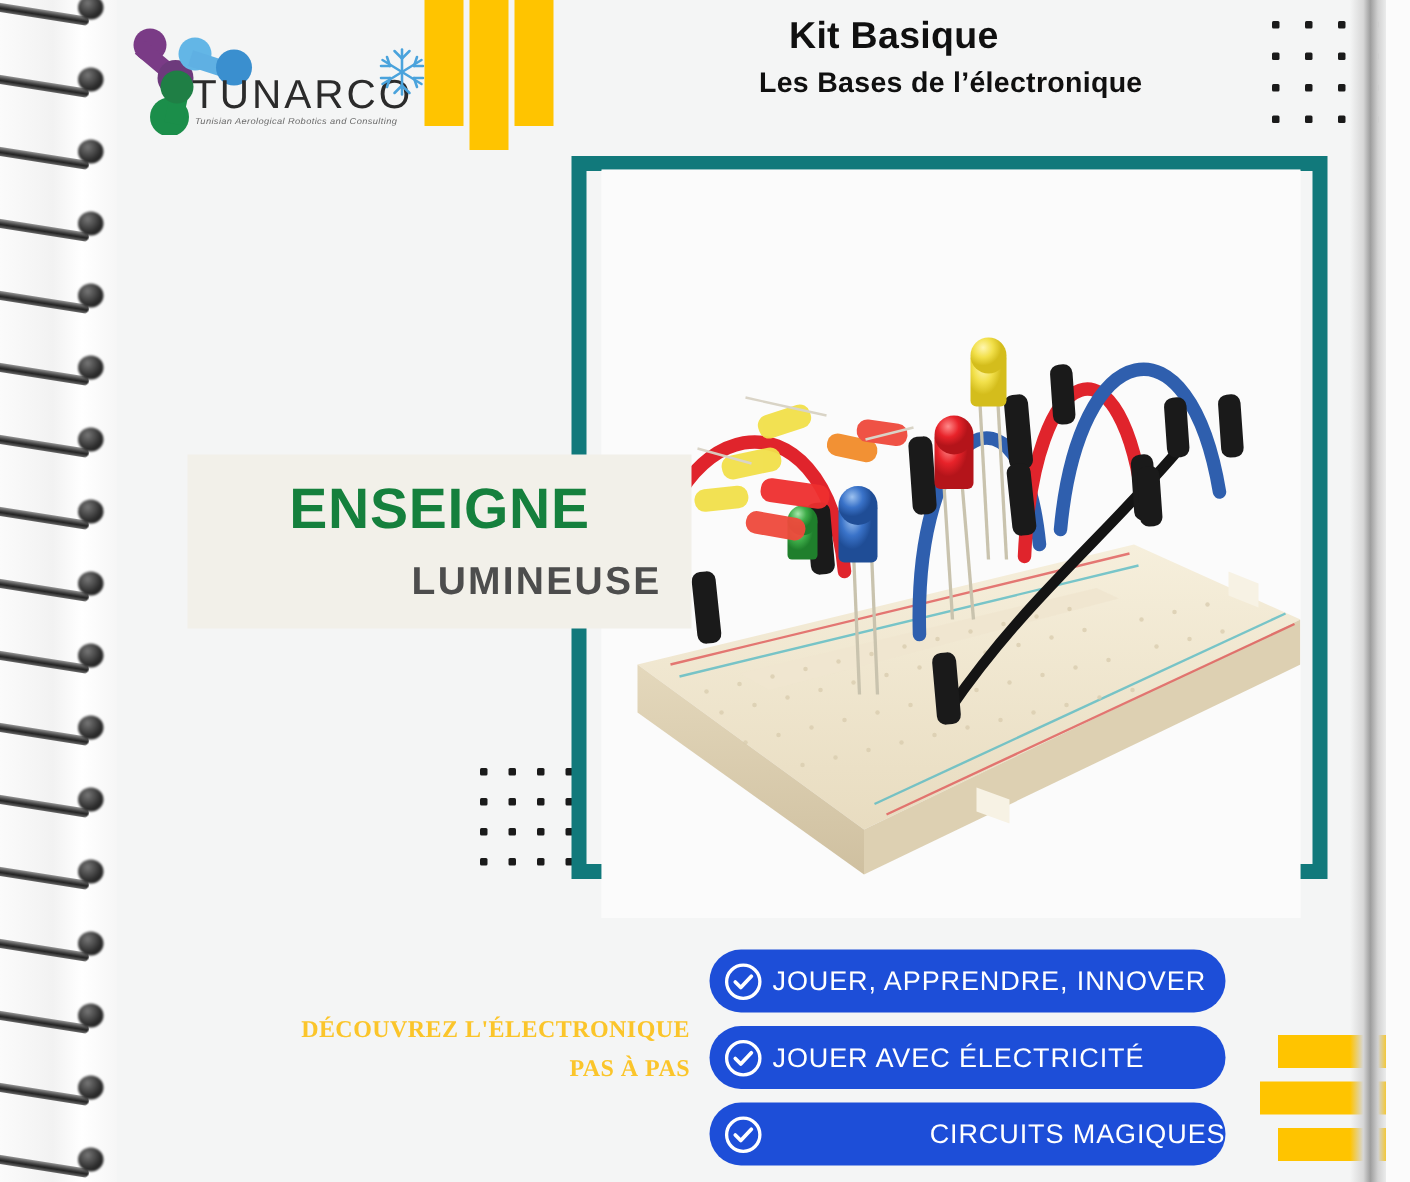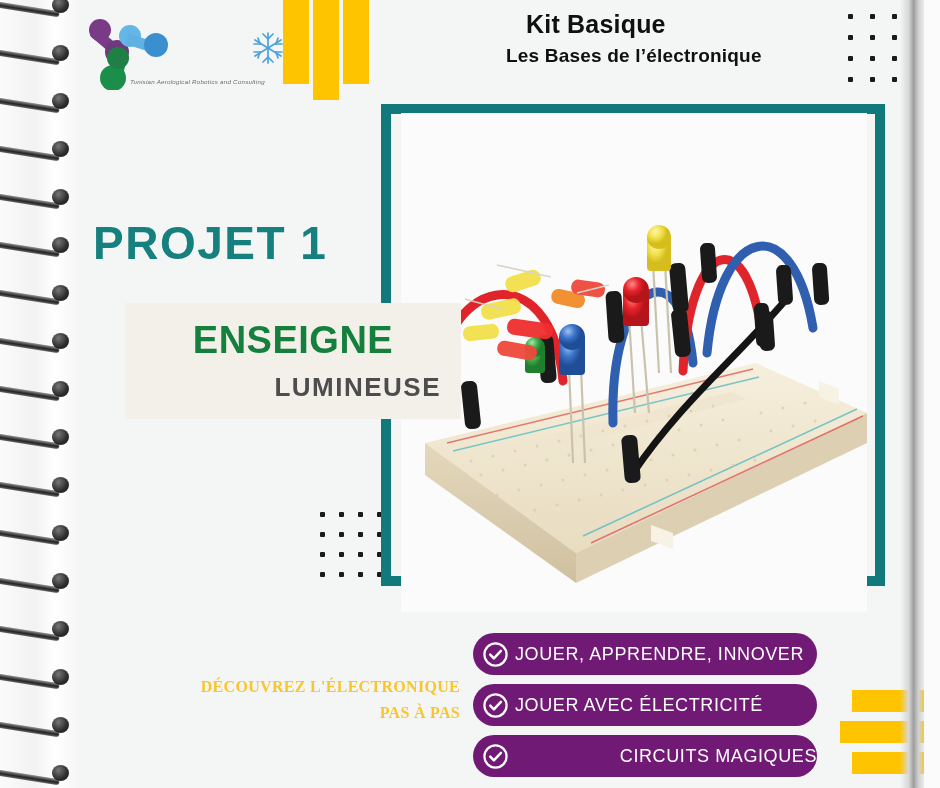--- a/index.html
+++ b/index.html
@@ -69,21 +69,21 @@
   .card .t1{position:absolute;left:20px;top:16px;width:296px;text-align:center;
      font-size:38px;font-weight:bold;color:#15803d;letter-spacing:.5px;}
   .card .t2{position:absolute;left:20px;top:69px;width:296px;text-align:right;
      font-size:26px;font-weight:bold;color:#4d4d4d;letter-spacing:1.5px;}
 
   
   .slogan{position:absolute;left:100px;top:674px;width:360px;text-align:right;
      font-size:16px;font-weight:bold;color:#fbc52a;line-height:26px;letter-spacing:.3px;font-family:Liberation Serif, serif;}
 
   
-  .badge{position:absolute;height:42px;background:#701a75;border-radius:21px;
+  .badge{position:absolute;height:42px;background:#1d4ed8;border-radius:21px;
      display:flex;align-items:center;}
   .badge .chk{width:27px;height:27px;margin-left:9px;flex:0 0 auto;}
   .badge .btxt{margin-left:6px;color:#ffffff;font-size:18px;letter-spacing:.6px;white-space:nowrap;}
   .badge1{left:473px;top:633px;width:344px;}
   .badge2{left:473px;top:684px;width:344px;}
   .badge3{left:473px;top:735px;width:344px;justify-content:space-between;}
   .badge3 .btxt{margin-left:16px;}
 
   
   .hbar{position:absolute;background:#ffc400;}
@@ -174,20 +174,21 @@
         <rect x="14" y="22" width="22" height="11" fill="#7a3b86" transform="rotate(40 18 22)"></rect>
         <circle cx="35" cy="44" r="12" fill="#6d3a7c"></circle>
         <circle cx="48" cy="28" r="11" fill="#63b6e6"></circle>
         <rect x="46" y="26" width="26" height="11" fill="#5fb0e3" transform="rotate(18 48 28)"></rect>
         <circle cx="74" cy="37" r="12" fill="#3a8fcf"></circle>
         <circle cx="31" cy="70" r="13" fill="#1b8e4a"></circle>
         <rect x="30" y="52" width="12" height="22" fill="#1b8e4a" transform="rotate(12 33 62)"></rect>
         <circle cx="36" cy="50" r="11" fill="#1f7f45"></circle>
       </g>
     </svg>
+    <div class="logo-name">TUNARCO</div>
     <div class="logo-tag">Tunisian Aerological Robotics and Consulting</div>
     <svg class="snowflake" width="36" height="36" viewBox="0 0 36 36">
       <g stroke="#4aa3dc" stroke-width="1.7" fill="none" stroke-linecap="round">
         <line x1="18" y1="3" x2="18" y2="33"></line>
         <line x1="5" y1="10" x2="31" y2="26"></line>
         <line x1="31" y1="10" x2="5" y2="26"></line>
         <line x1="18" y1="9" x2="13" y2="4"></line>
           <line x1="18" y1="9" x2="23" y2="4"></line>
         <line x1="18" y1="27" x2="13" y2="32"></line>
           <line x1="18" y1="27" x2="23" y2="32"></line>
@@ -240,21 +241,20 @@
       <span></span>
       <span></span>
       <span></span>
       <span></span>
       <span></span>
       <span></span>
       <span></span>
       <span></span>
     </div>
 
-  <div class="projet">PROJET 1</div>
 
   <div class="frame"></div>
   <div class="photo">
     <svg width="466" height="499" viewBox="0 0 466 499">
       <defs>
         <linearGradient id="bb" x1="0" y1="0" x2="0" y2="1">
           <stop offset="0" stop-color="#f6efdc"></stop>
             <stop offset="1" stop-color="#e8dcc0"></stop>
         </linearGradient>
         <linearGradient id="bbside" x1="0" y1="0" x2="0" y2="1">

